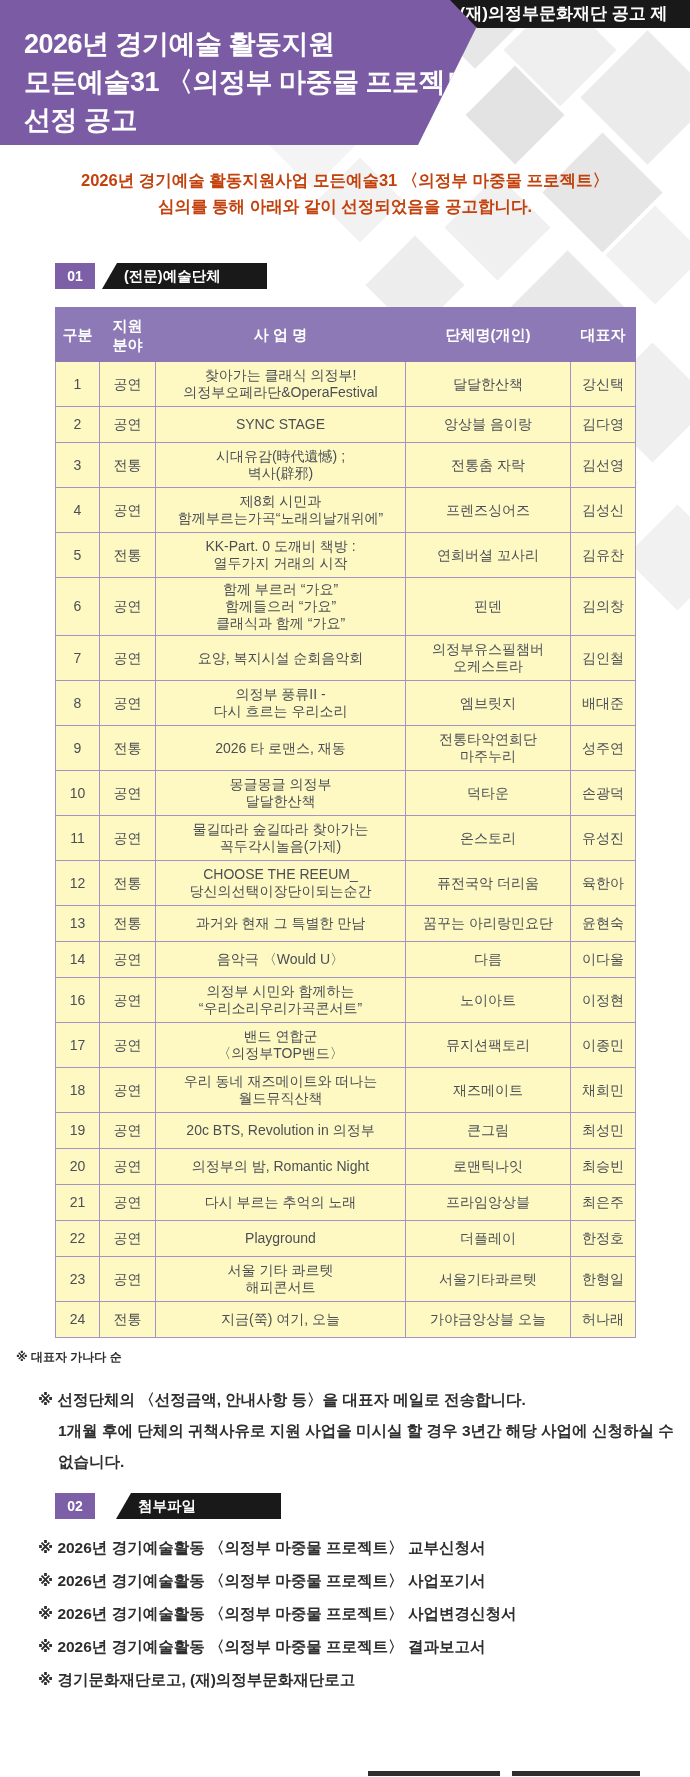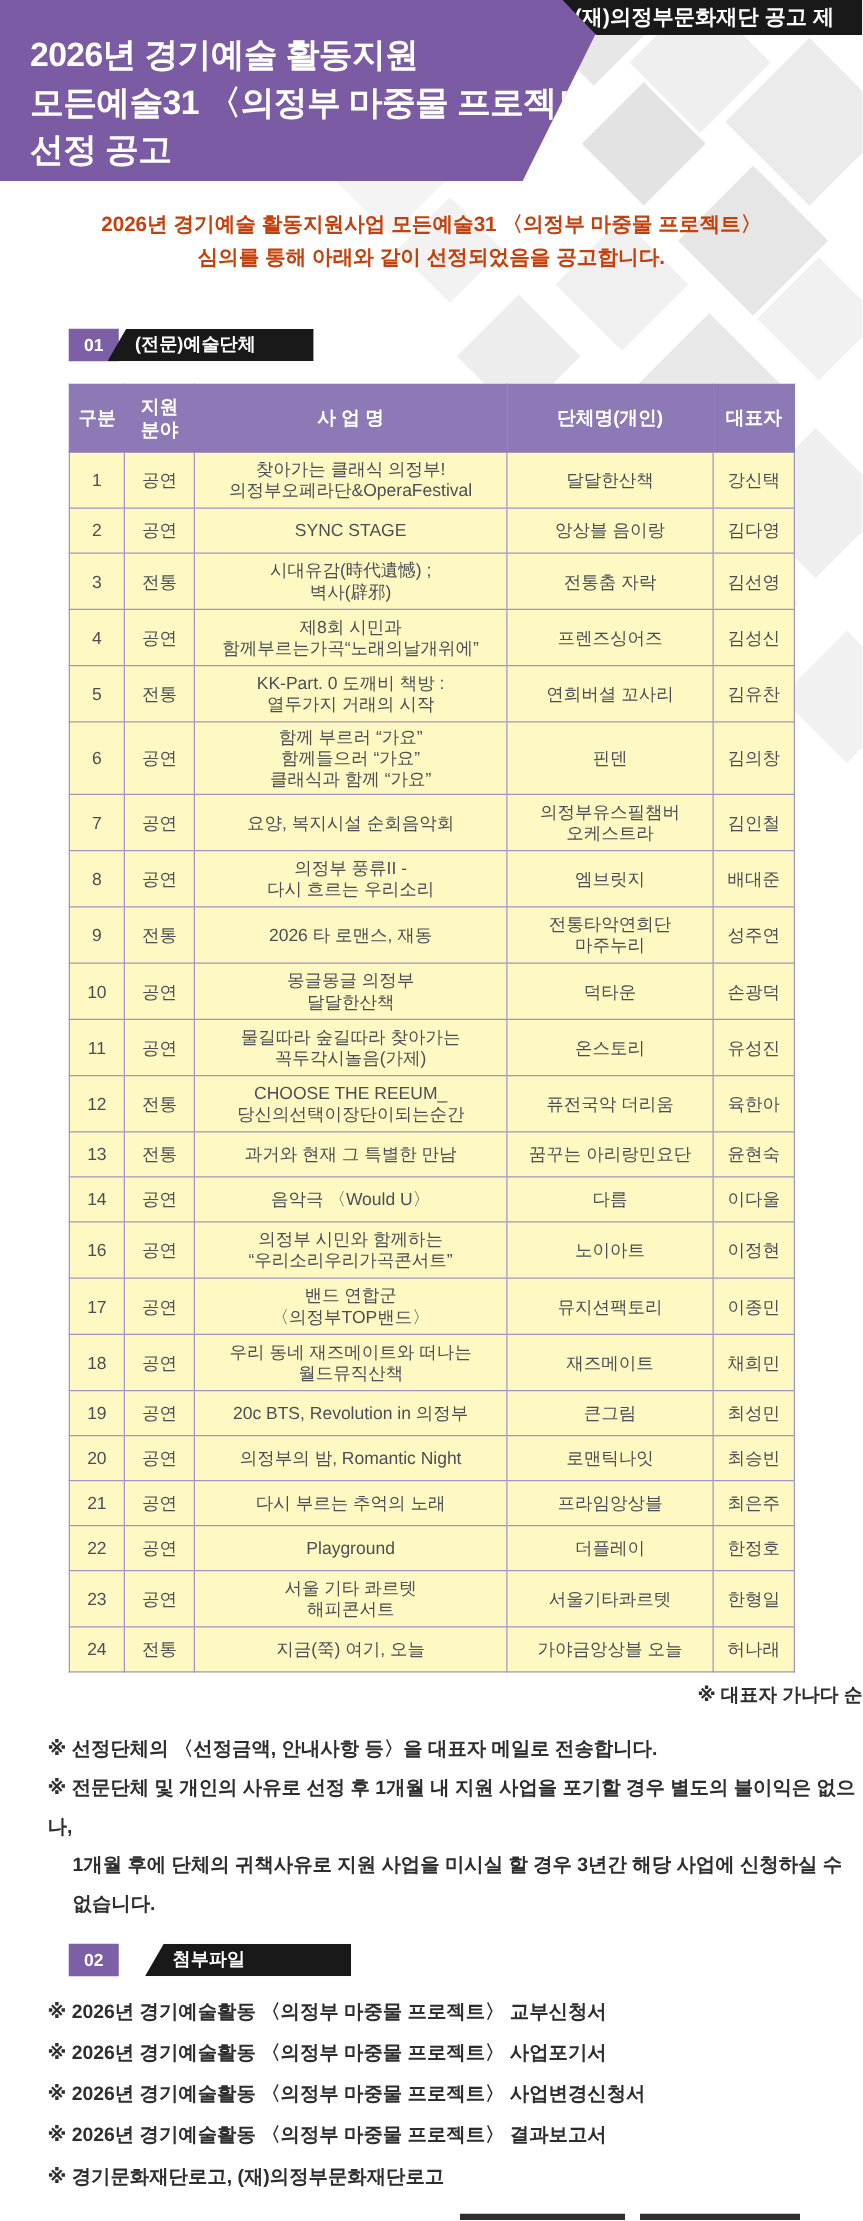--- a/index.html
+++ b/index.html
@@ -41,40 +41,40 @@
   
   .badge{position:absolute;z-index:2;top:0;right:0;width:240px;height:28px;background:var(--badge-black);
     clip-path:polygon(0 0,100% 0,100% 100%,27px 100%);
     color:#fff;font-size:17px;font-weight:bold;line-height:28px;text-align:center;padding-right:13px;}
 
   .content{position:relative;z-index:3;}
 
   .intro{margin-top:22px;text-align:center;font-size:16.5px;font-weight:700;color:#c2410c;line-height:26px;}
 
   .section-bar{display:flex;align-items:stretch;height:26px;margin:0 0 0 55px;}
-  .s1{margin-top:44px;}
+  .s1{margin-top:44px;gap:16px;}
   .s2{margin-top:16px;gap:30px;}
   .sec-num{width:40px;background:var(--section-purple);color:#fff;font-size:14px;font-weight:bold;
     text-align:center;line-height:26px;flex:none;}
   .sec-title{width:165px;background:var(--badge-black);color:#fff;font-size:14.5px;font-weight:bold;
     line-height:26px;padding-left:22px;margin-left:-9px;flex:none;
     clip-path:polygon(15px 0,100% 0,100% 100%,0 100%);}
 
   table.grant-table{margin:18px 0 0 55px;width:580px;border-collapse:collapse;table-layout:fixed;background:#fef9c3;}
   .grant-table col.c1{width:44px;} .grant-table col.c2{width:56px;} .grant-table col.c3{width:250px;}
   .grant-table col.c4{width:165px;} .grant-table col.c5{width:65px;}
   .grant-table th{background:var(--header-purple);color:#fff;font-size:15px;font-weight:bold;height:54px;
     text-align:center;vertical-align:middle;line-height:19px;border:1px solid var(--header-purple);
     border-left:1px solid rgba(255,255,255,.4);}
   .grant-table th:first-child{border-left:1px solid var(--header-purple);}
   .grant-table td{border:1px solid var(--border-purple);text-align:center;vertical-align:middle;
     font-size:14px;color:#4b4f55;line-height:17px;padding:2px 3px;}
   tr.h1 td{height:36px;} tr.h2 td{height:45px;} tr.h3 td{height:58px;}
 
-  .table-note{margin:8px 0 0 16px;font-size:15px;font-weight:700;color:#2e2e2e;line-height:22px;text-align:right;}
+  .table-note{margin:8px 0 0 16px;font-size:12px;font-weight:700;color:#2e2e2e;line-height:22px;}
 
   .notes{margin:16px 0 0 38px;}
   .note-line{font-size:15.5px;font-weight:600;color:#2e2e2e;line-height:31px;}
   .note-line.indent{padding-left:20px;}
 
   .attachments{margin:12px 0 0 38px;}
   .attach-line{font-size:15.5px;font-weight:600;color:#2e2e2e;line-height:33px;}
 
   .frag{position:absolute;bottom:1px;height:5px;background:#2f2f2f;z-index:3;}
   .frag1{left:368px;width:132px;}
@@ -308,21 +308,20 @@
         </tbody>
     </table>
 
     <div class="table-note">※ 대표자 가나다 순</div>
 
     <div class="notes" id="notes">
         <div>
           <div class="note-line">※ 선정단체의 〈선정금액, 안내사항 등〉을 대표자 메일로 전송합니다.</div>
         </div>
         <div>
-          <div class="note-line">※ 전문단체 및 개인의 사유로 선정 후 1개월 내 지원 사업을 포기할 경우 별도의 불이익은 없으나,</div>
           <div class="note-line indent">1개월 후에 단체의 귀책사유로 지원 사업을 미시실 할 경우 3년간 해당 사업에 신청하실 수</div>
           <div class="note-line indent">없습니다.</div>
         </div>
       </div>
 
     <div class="section-bar s2">
       <span class="sec-num">02</span>
       <span class="sec-title">첨부파일</span>
     </div>
 

